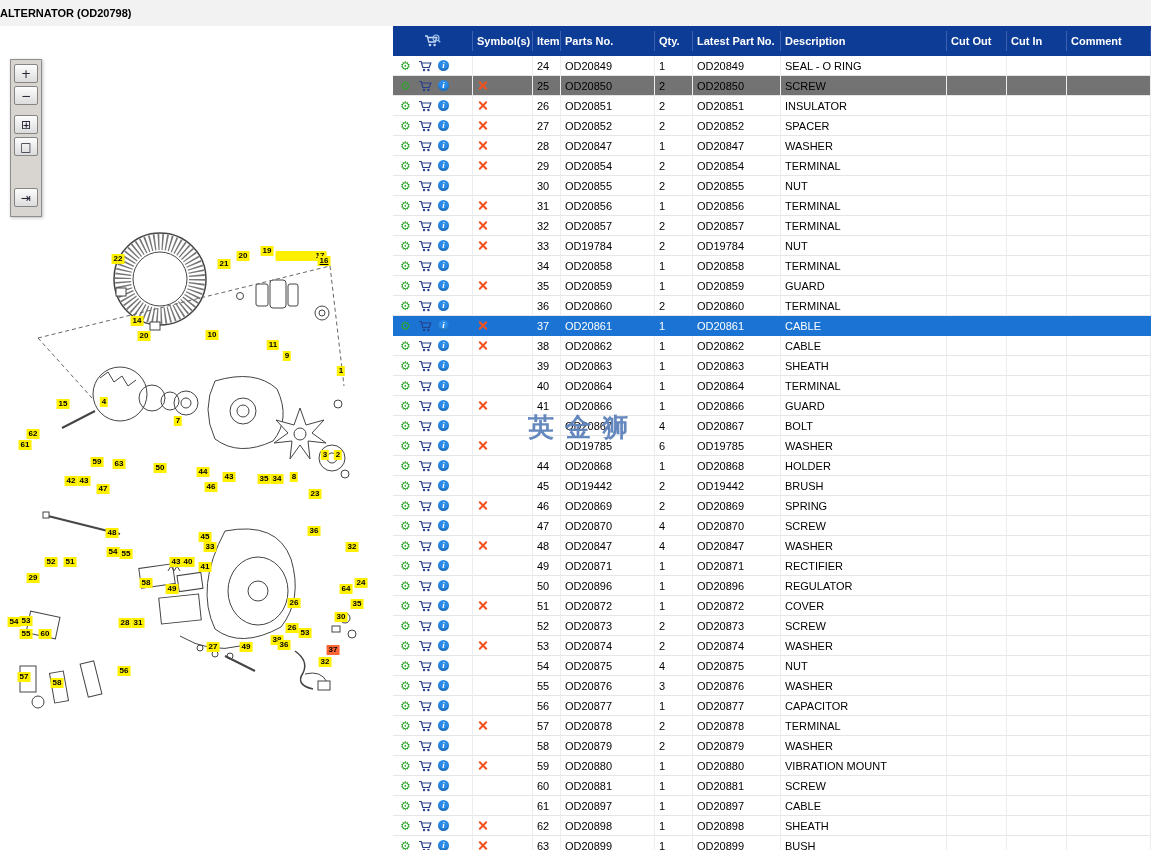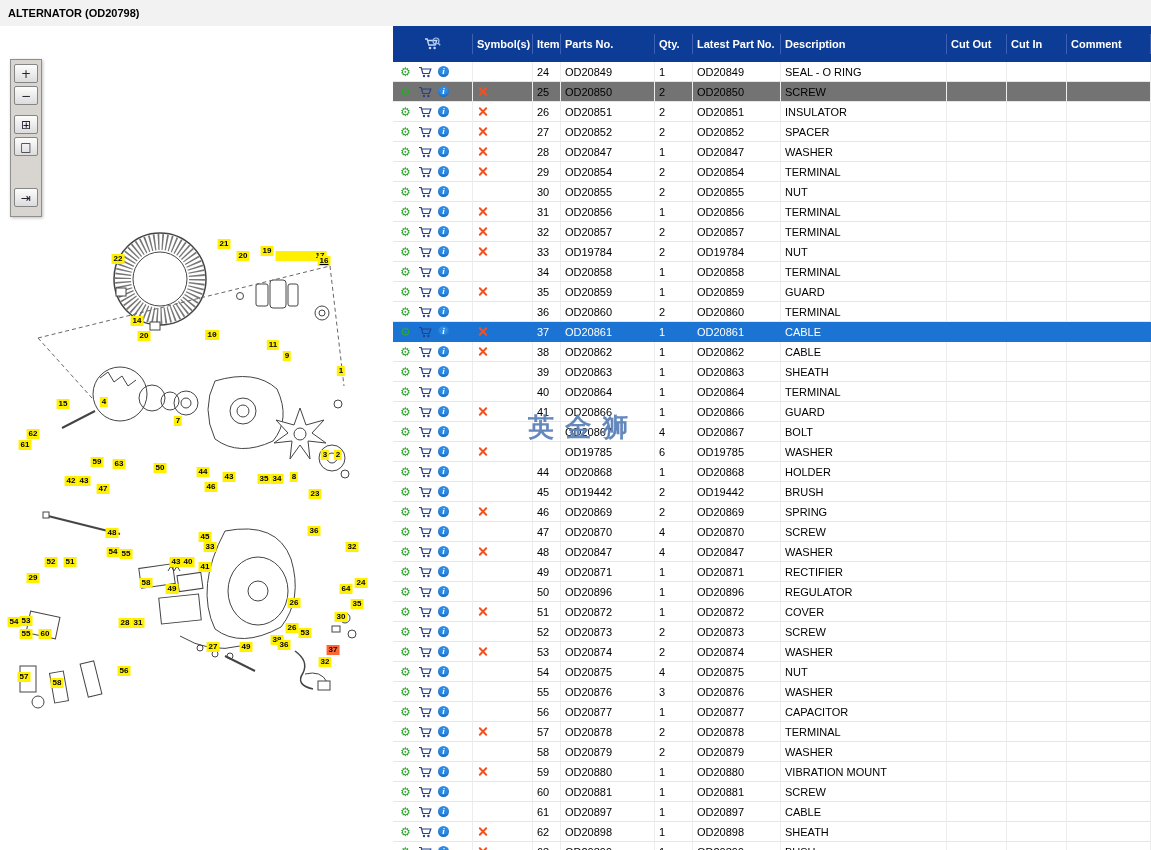--- a/index.html
+++ b/index.html
@@ -5,21 +5,21 @@
   html,body{margin:0;padding:0;}
   body{
     width:1151px;height:850px;position:relative;overflow:hidden;
     background:#fff;font-family:"Liberation Sans",sans-serif;
     -webkit-font-smoothing:antialiased;
   }
   
   .titlebar{
     position:absolute;left:0;top:0;width:1151px;height:26px;
     background:#F2F2F2;display:flex;align-items:center;
-    padding-left:8px;box-sizing:border-box;
+    box-sizing:border-box;
     font-size:11px;font-weight:bold;color:#000;
   }
   
   .diagram-area{position:absolute;left:0;top:26px;width:393px;height:824px;background:#fff;}
   svg.diagram{position:absolute;left:0;top:0;}
   
   .toolbar{
     position:absolute;left:10px;top:33px;width:32px;box-sizing:border-box;
     background:#D8D5D0;border:1px solid #8F8F8F;padding:4px 3px 6px 3px;
     box-shadow:1px 1px 3px rgba(0,0,0,.25);z-index:6;
@@ -47,21 +47,21 @@
     font-size:26px;font-weight:bold;letter-spacing:2px;
     color:rgba(92,130,186,0.95);
   }
   
   .table{position:absolute;left:393px;top:26px;width:758px;height:824px;font-size:11px;z-index:2;}
   .grid-cols{
     display:grid;
     grid-template-columns:80px 60px 28px 94px 38px 88px 166px 60px 60px auto;
   }
   .thead{
-    background:#0D3C96;color:#fff;font-weight:bold;height:36px;align-items:center;
+    background:#0D3C96;color:#fff;font-weight:bold;height:30px;align-items:center;
   }
   .thead .hcell{
     padding:0 4px;height:20px;box-sizing:border-box;display:flex;align-items:center;
     border-right:1px solid #3B60B4;overflow:hidden;white-space:nowrap;cursor:default;
   }
   .thead .hcell.first{justify-content:center;}
   .tbody{position:relative;}
   .trow{height:20px;align-items:center;background:#fff;cursor:default;}
   .trow .cell{
     padding:0 4px;height:20px;box-sizing:border-box;display:flex;align-items:center;
@@ -182,37 +182,37 @@
 
   <button>□</button>
 
   <button>⇥</button>
 </div>
 </div>
 
 <div class="labels-layer" id="labels-layer">
   <span class="dlabel" style="left: 118px; top: 219px; margin-top: 40px;">22</span>
 
-  <span class="dlabel" style="left: 224px; top: 244px;">21</span>
+  <span class="dlabel" style="left: 224px; top: 264px;">21</span>
 
   <span class="dlabel" style="left: 243px; top: 256px;">20</span>
 
   <span class="dlabel" style="left: 267px; top: 251px;">19</span>
 
   <span class="dlabel" style="left: 285px; top: 256px;">18</span>
 
   <span class="dlabel" style="left: 301px; top: 256px; padding-left: 40px;">17</span>
 
   <span class="dlabel" style="left: 324px; top: 261px; text-decoration: underline;">16</span>
 
   <span class="dlabel" style="left: 137px; top: 321px;">14</span>
 
   <span class="dlabel" style="left: 144px; top: 336px;">20</span>
 
-  <span class="dlabel" style="left: 212px; top: 335px; font-family: Liberation Mono, monospace;">10</span>
+  <span class="dlabel" style="left: 212px; top: 335px;">10</span>
 
   <span class="dlabel" style="left: 273px; top: 345px;">11</span>
 
   <span class="dlabel" style="left: 287px; top: 356px;">9</span>
 
   <span class="dlabel" style="left: 341px; top: 371px;">1</span>
 
   <span class="dlabel" style="left: 63px; top: 404px;">15</span>
 
   <span class="dlabel" style="left: 104px; top: 402px;">4</span>

